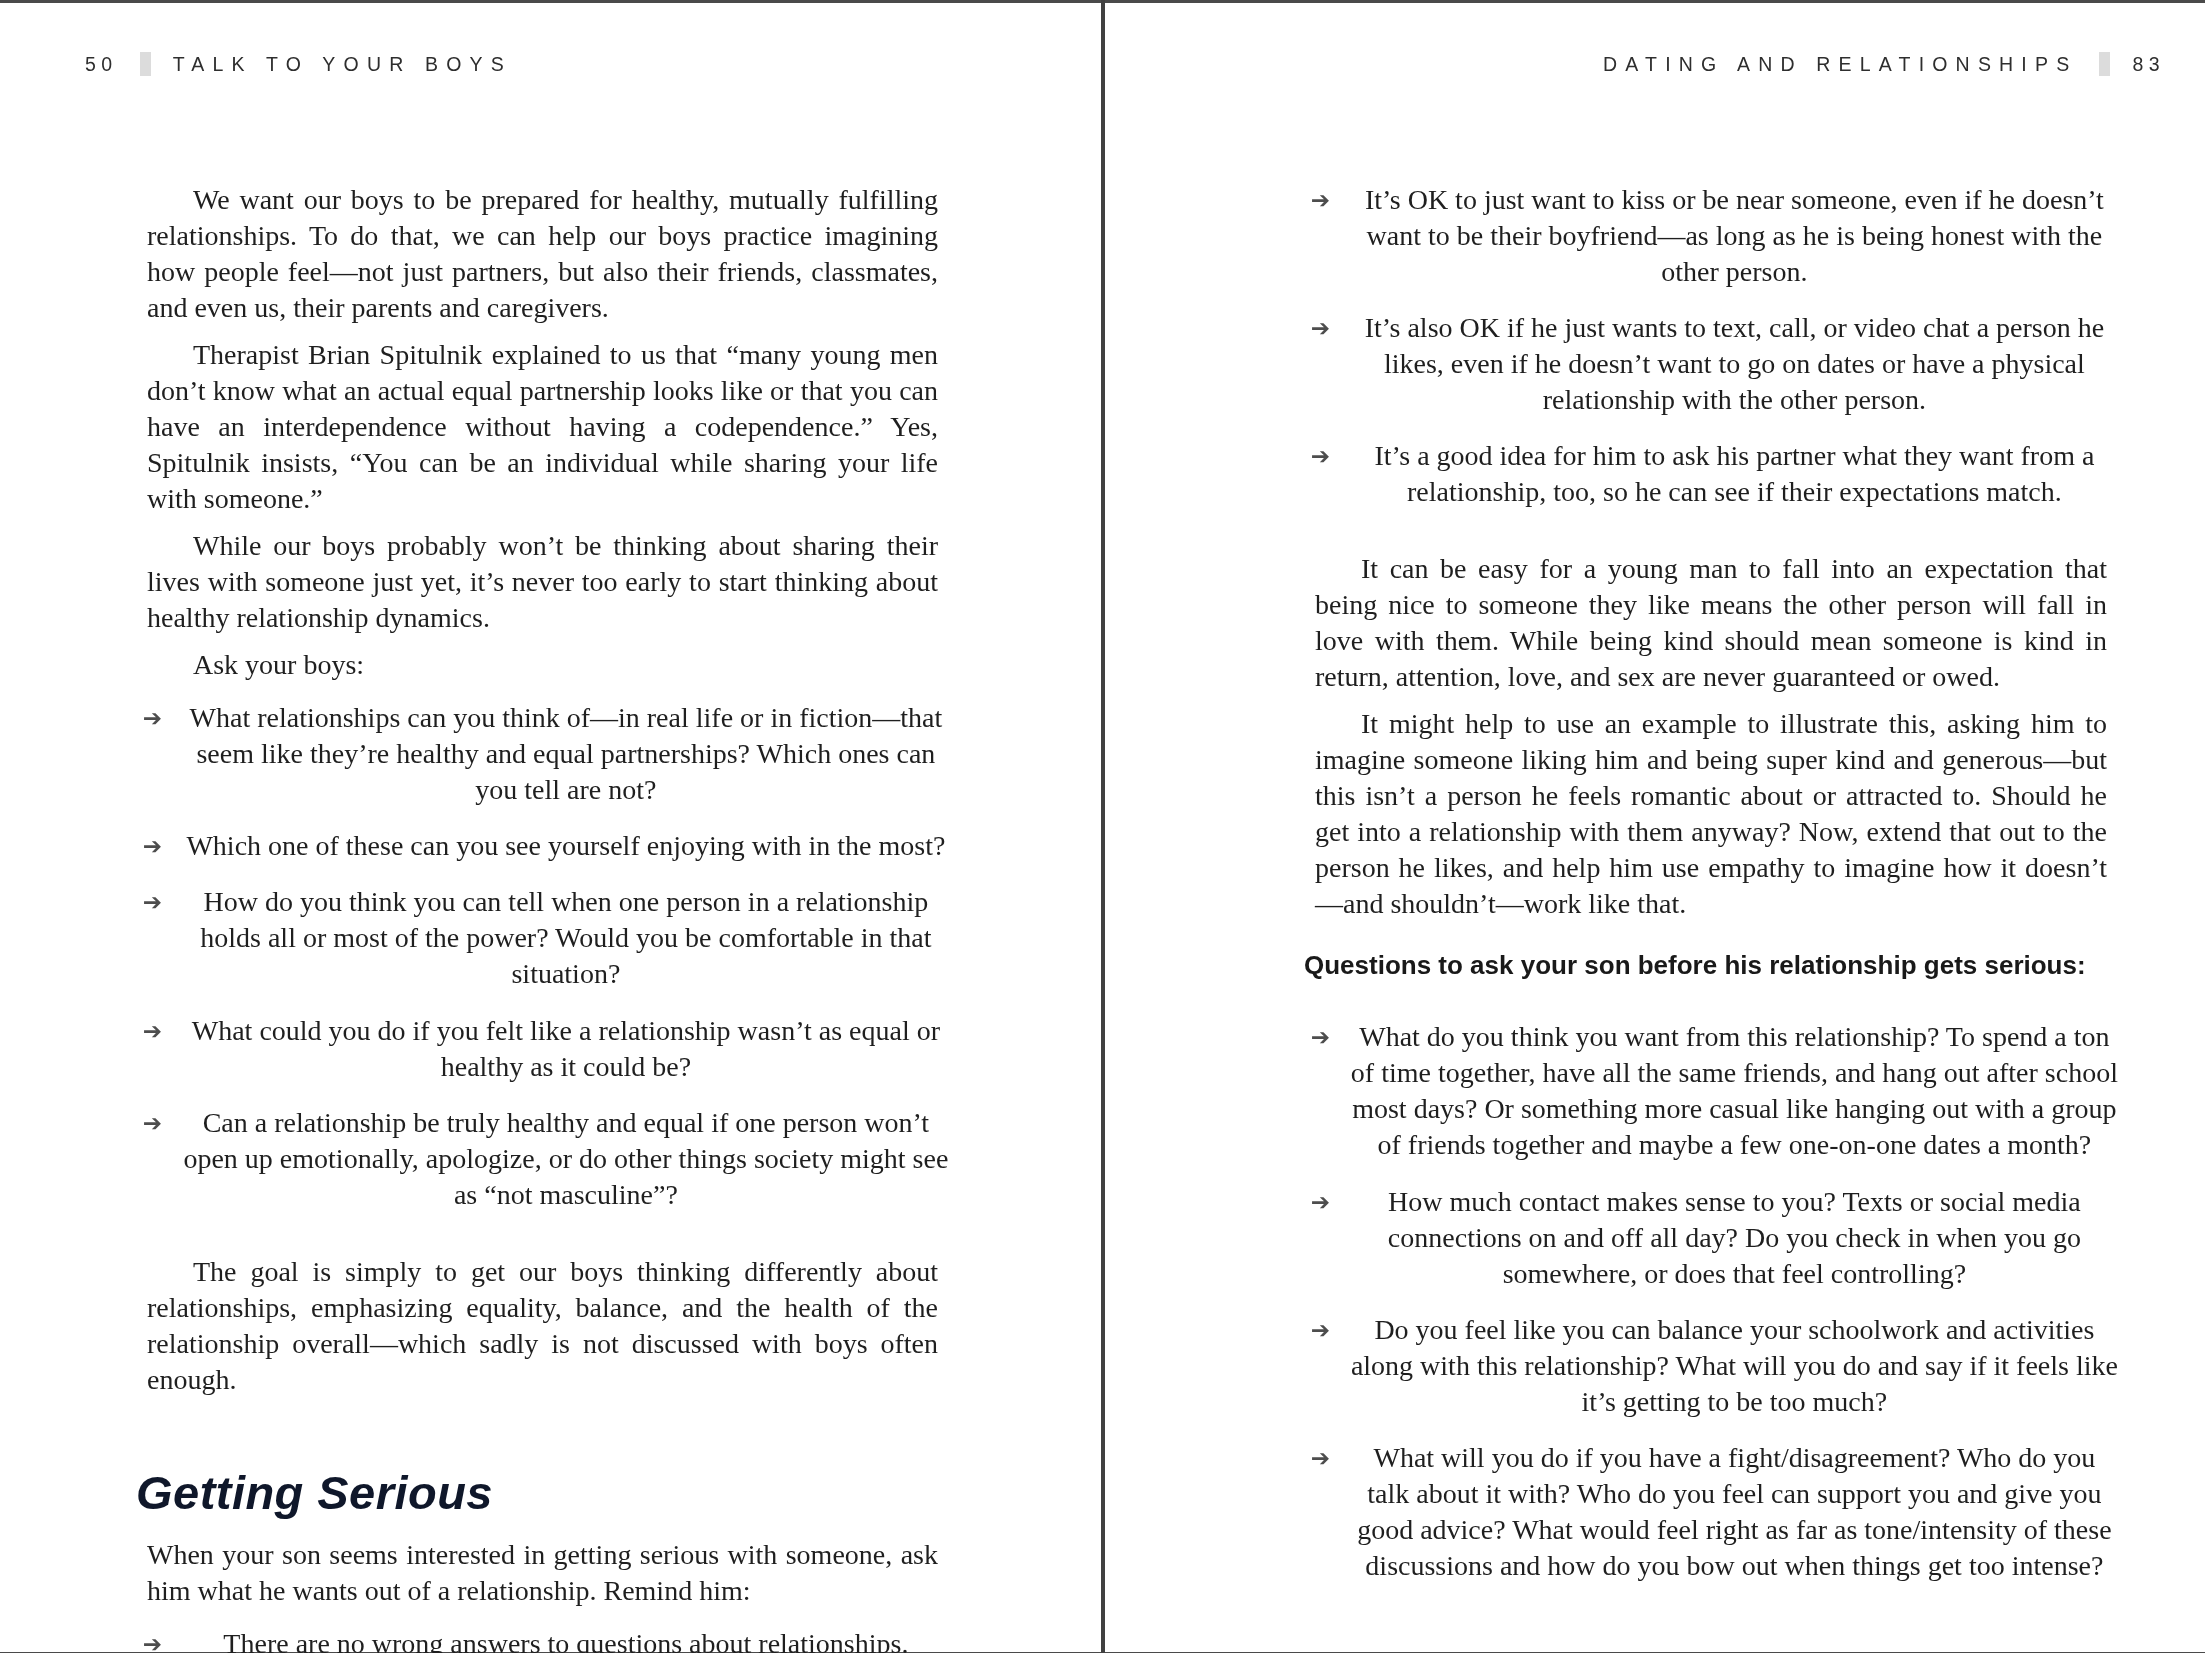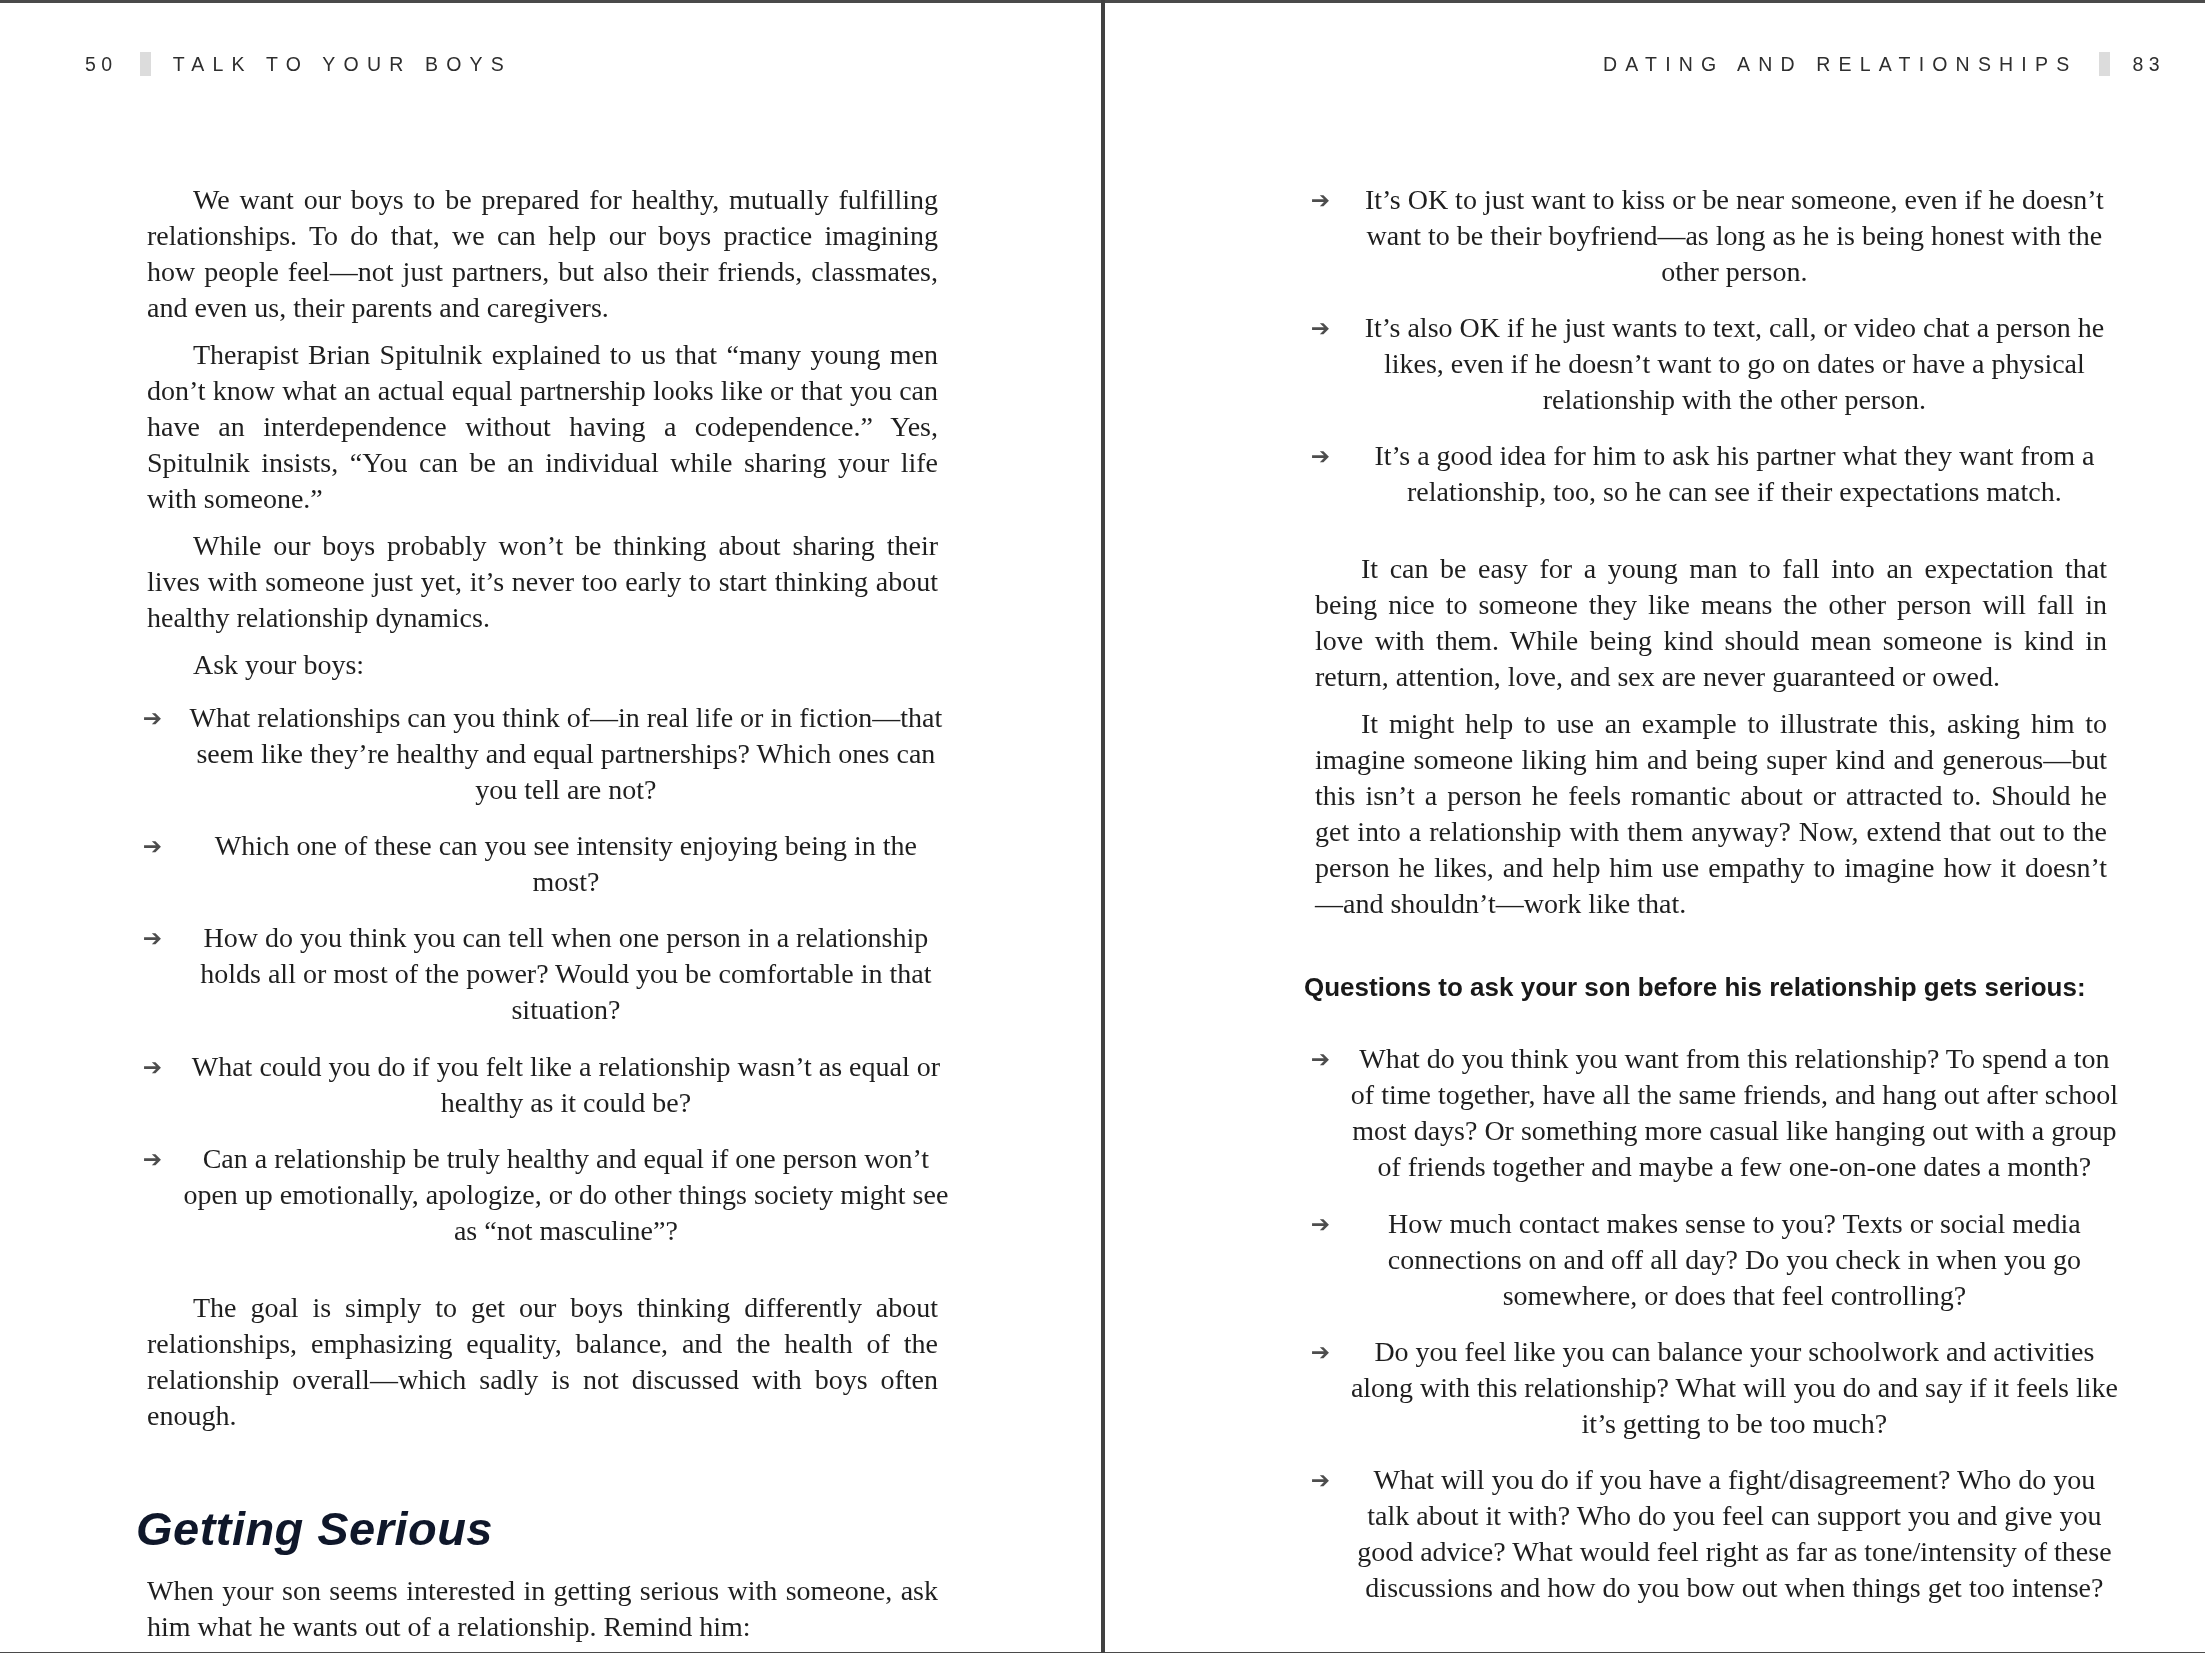--- a/index.html
+++ b/index.html
@@ -81,21 +81,21 @@
     letter-spacing: 0.01em;
     color: #0f172a;
     margin: 73px 0 22px 0;
     font-style: italic;
   }
   .sub-heading {
     font-family: "Liberation Sans", sans-serif;
     font-weight: 700;
     font-size: 26px; line-height: 34px;
     color: #191919;
-    margin: 48px 0 0 0;
+    margin: 26px 0 0 0;
   }
   .gap-top-med { margin-top: 37px; }
   .gap-top-sm  { margin-top: 17px; }
 </style>
 </head>
 <body>
 
 <div class="edge-line edge-top"></div>
 <div class="edge-line edge-bottom"></div>
 <div class="spread-divider"></div>
@@ -113,21 +113,21 @@
     <p class="para indent">While our boys probably won’t be thinking about sharing their lives with someone just yet, it’s never too early to start thinking about healthy relationship dynamics.</p>
     <p class="para indent">Ask your boys:</p>
 
     <div class="bullets">
         <div class="bullet-item">
           <span class="arrow">➔</span>
           <span class="bullet-text">What relationships can you think of—in real life or in fiction—that seem like they’re healthy and equal partnerships? Which ones can you tell are not?</span>
         </div>
         <div class="bullet-item">
           <span class="arrow">➔</span>
-          <span class="bullet-text">Which one of these can you see intensity enjoying being in the most?</span>
+          <span class="bullet-text">Which one of these can you see yourself enjoying with in the most?</span>
         </div>
         <div class="bullet-item">
           <span class="arrow">➔</span>
           <span class="bullet-text">How do you think you can tell when one person in a relationship holds all or most of the power? Would you be comfortable in that situation?</span>
         </div>
         <div class="bullet-item">
           <span class="arrow">➔</span>
           <span class="bullet-text">What could you do if you felt like a relationship wasn’t as equal or healthy as it could be?</span>
         </div>
         <div class="bullet-item">

